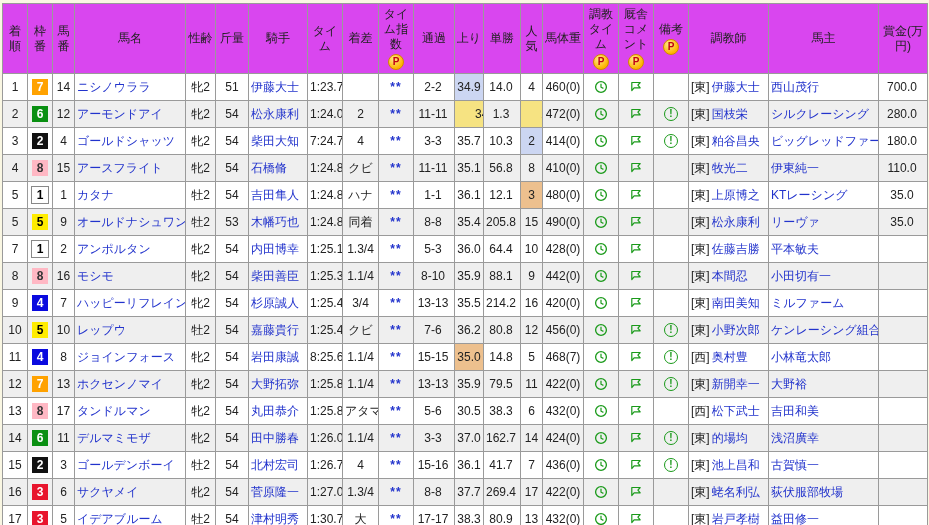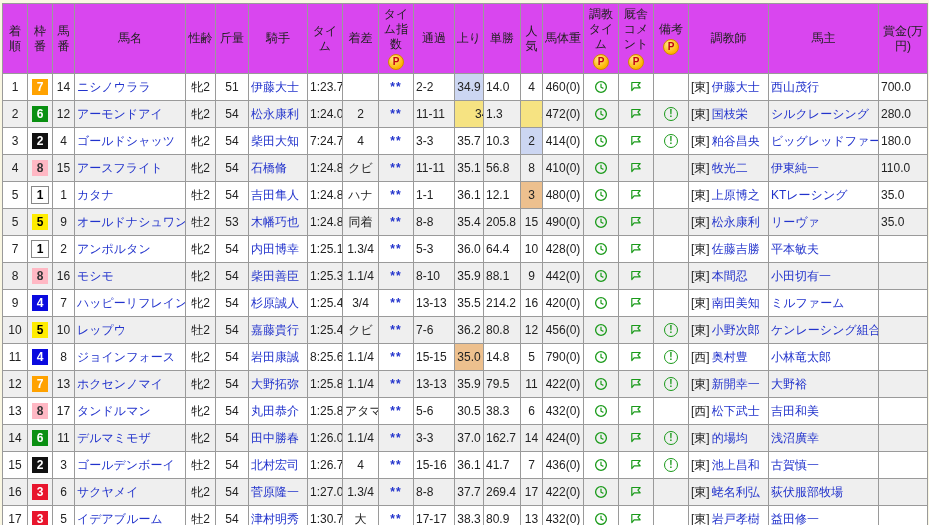--- a/index.html
+++ b/index.html
@@ -26,21 +26,21 @@
     font-weight:normal;
     padding:3px 1px;
     line-height:1.25;
     white-space:normal;
     word-break:break-all;
   }
   td{height:26px;white-space:nowrap;}
   tr.odd td{background:#ffffff;}
   tr.even td{background:#efefef;}
   td.ta-l{text-align:left;}
-  td.ta-r{text-align:left;padding-right:4px;}
+  td.ta-r{text-align:center;padding-right:4px;}
   .link{color:#2233cc;cursor:pointer;text-decoration:none;}
   .area{color:#222;margin-right:2px;}
   .idx{color:#2233cc;font-weight:bold;letter-spacing:1px;}
   .waku{
     display:inline-block;min-width:16px;height:16px;line-height:16px;
     font-weight:bold;font-size:12px;text-align:center;vertical-align:middle;
   }
   .w1{background:#ffffff;border:1px solid #888;color:#000;}
   .w2{background:#111111;color:#fff;}
   .w3{background:#e8152d;color:#fff;}
@@ -408,21 +408,21 @@
         <td>牝2</td>
         <td>54</td>
         <td class="ta-l"><span class="link">岩田康誠</span></td>
         <td>8:25.6</td>
         <td>1.1/4</td>
         <td><span class="idx">**</span></td>
         <td class="ta-r">15-15</td>
         <td class="hl3">35.0</td>
         <td class="ta-r">14.8</td>
         <td>5</td>
-        <td>790(0)</td>
+        <td>468(7)</td>
         <td><span class="ic ic-clock"><svg width="14" height="14" viewBox="0 0 14 14">
               <circle cx="7" cy="7" r="5.4" fill="none" stroke="#1a9a1a" stroke-width="1.3"></circle>
               <path d="M7 3.8V7.2l2.4 1.2" fill="none" stroke="#1a9a1a" stroke-width="1.2"></path>
             </svg></span></td>
         <td><span class="ic ic-flag"><svg width="14" height="14" viewBox="0 0 14 14">
               <path d="M2.8 2.5h8.4L8.9 5.2l2.3 2.6H5.1L2.8 10.6z" fill="none" stroke="#1a9a1a" stroke-width="1.2" stroke-linejoin="round"></path>
             </svg></span></td>
         <td><span class="ic ic-info">!</span></td>
         <td class="ta-l"><span class="area">[西]</span><span class="link">奥村豊</span></td>
         <td class="ta-l"><span class="link">小林竜太郎</span></td>

